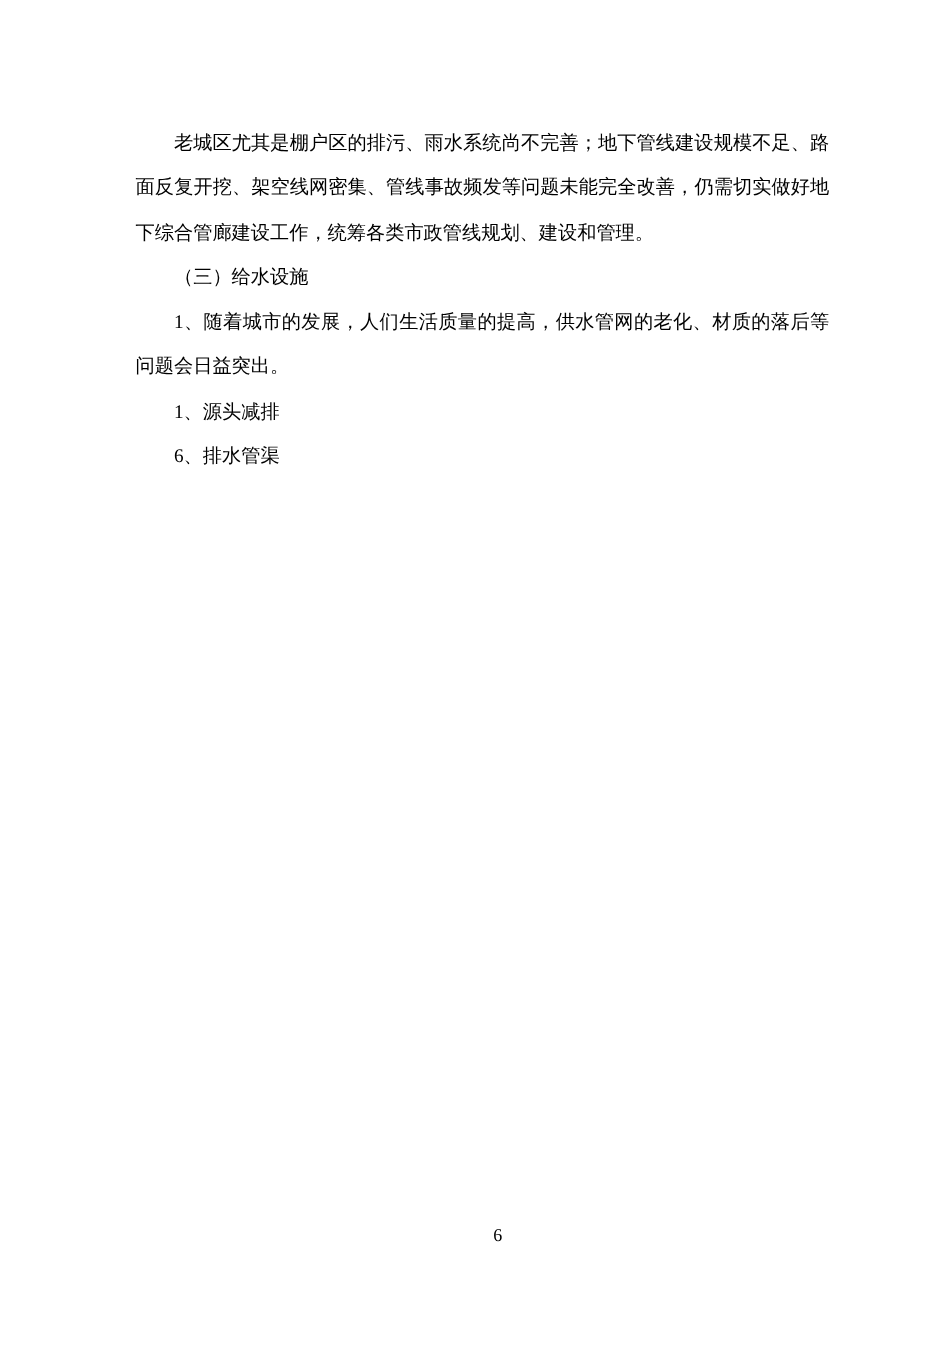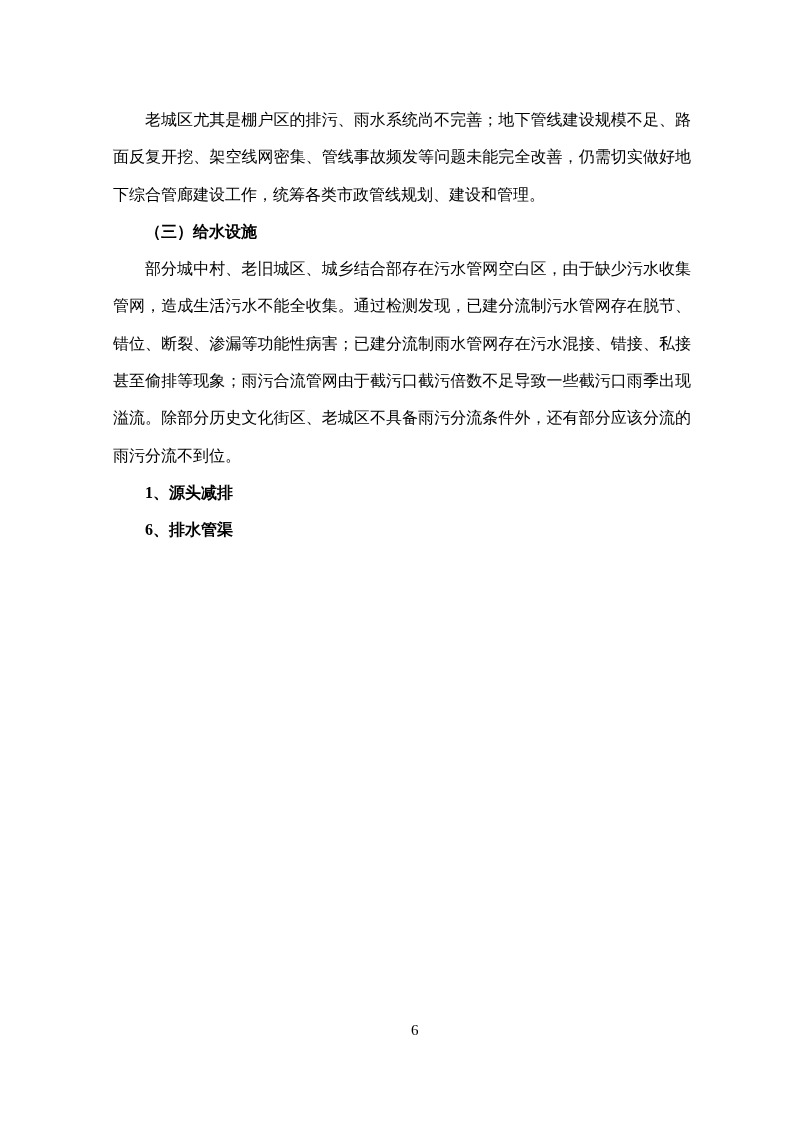--- a/index.html
+++ b/index.html
@@ -27,36 +27,36 @@
     text-justify: inter-ideograph;
     line-break: strict;
     word-break: normal;
   }
   .block {
     margin: 0;
     padding: 0;
     text-indent: 2em;
   }
   .heading {
-    font-weight: 700;
+    font-weight: 400;
   }
   .page-number {
     position: absolute;
     top: 1022px;
     left: 411px;
     font-size: 15px;
     line-height: 16px;
     color: #000000;
   }
 </style>
 </head>
 <body>
 
 <div class="page">
   <main class="content" id="doc-body">
       <p class="block para">老城区尤其是棚户区的排污、雨水系统尚不完善；地下管线建设规模不足、路面反复开挖、架空线网密集、管线事故频发等问题未能完全改善，仍需切实做好地下综合管廊建设工作，统筹各类市政管线规划、建设和管理。</p>
       <p class="block heading">（三）给水设施</p>
-      <p class="block para">部分城中村、老旧城区、城乡结合部存在污水管网空白区，由于缺少污水收集管网，造成生活污水不能全收集。通过检测发现，已建分流制污水管网存在脱节、错位、断裂、渗漏等功能性病害；已建分流制雨水管网存在污水混接、错接、私接甚至偷排等现象；雨污合流管网由于截污口截污倍数不足导致一些截污口雨季出现溢流。除部分历史文化街区、老城区不具备雨污分流条件外，还有部分应该分流的雨污分流不到位。</p>
+      <p class="block para">1、随着城市的发展，人们生活质量的提高，供水管网的老化、材质的落后等问题会日益突出。</p>
       <p class="block heading">1、源头减排</p>
       <p class="block heading">6、排水管渠</p>
     </main>
   <div class="page-number">6</div>
 </div>
 
 </body></html>

